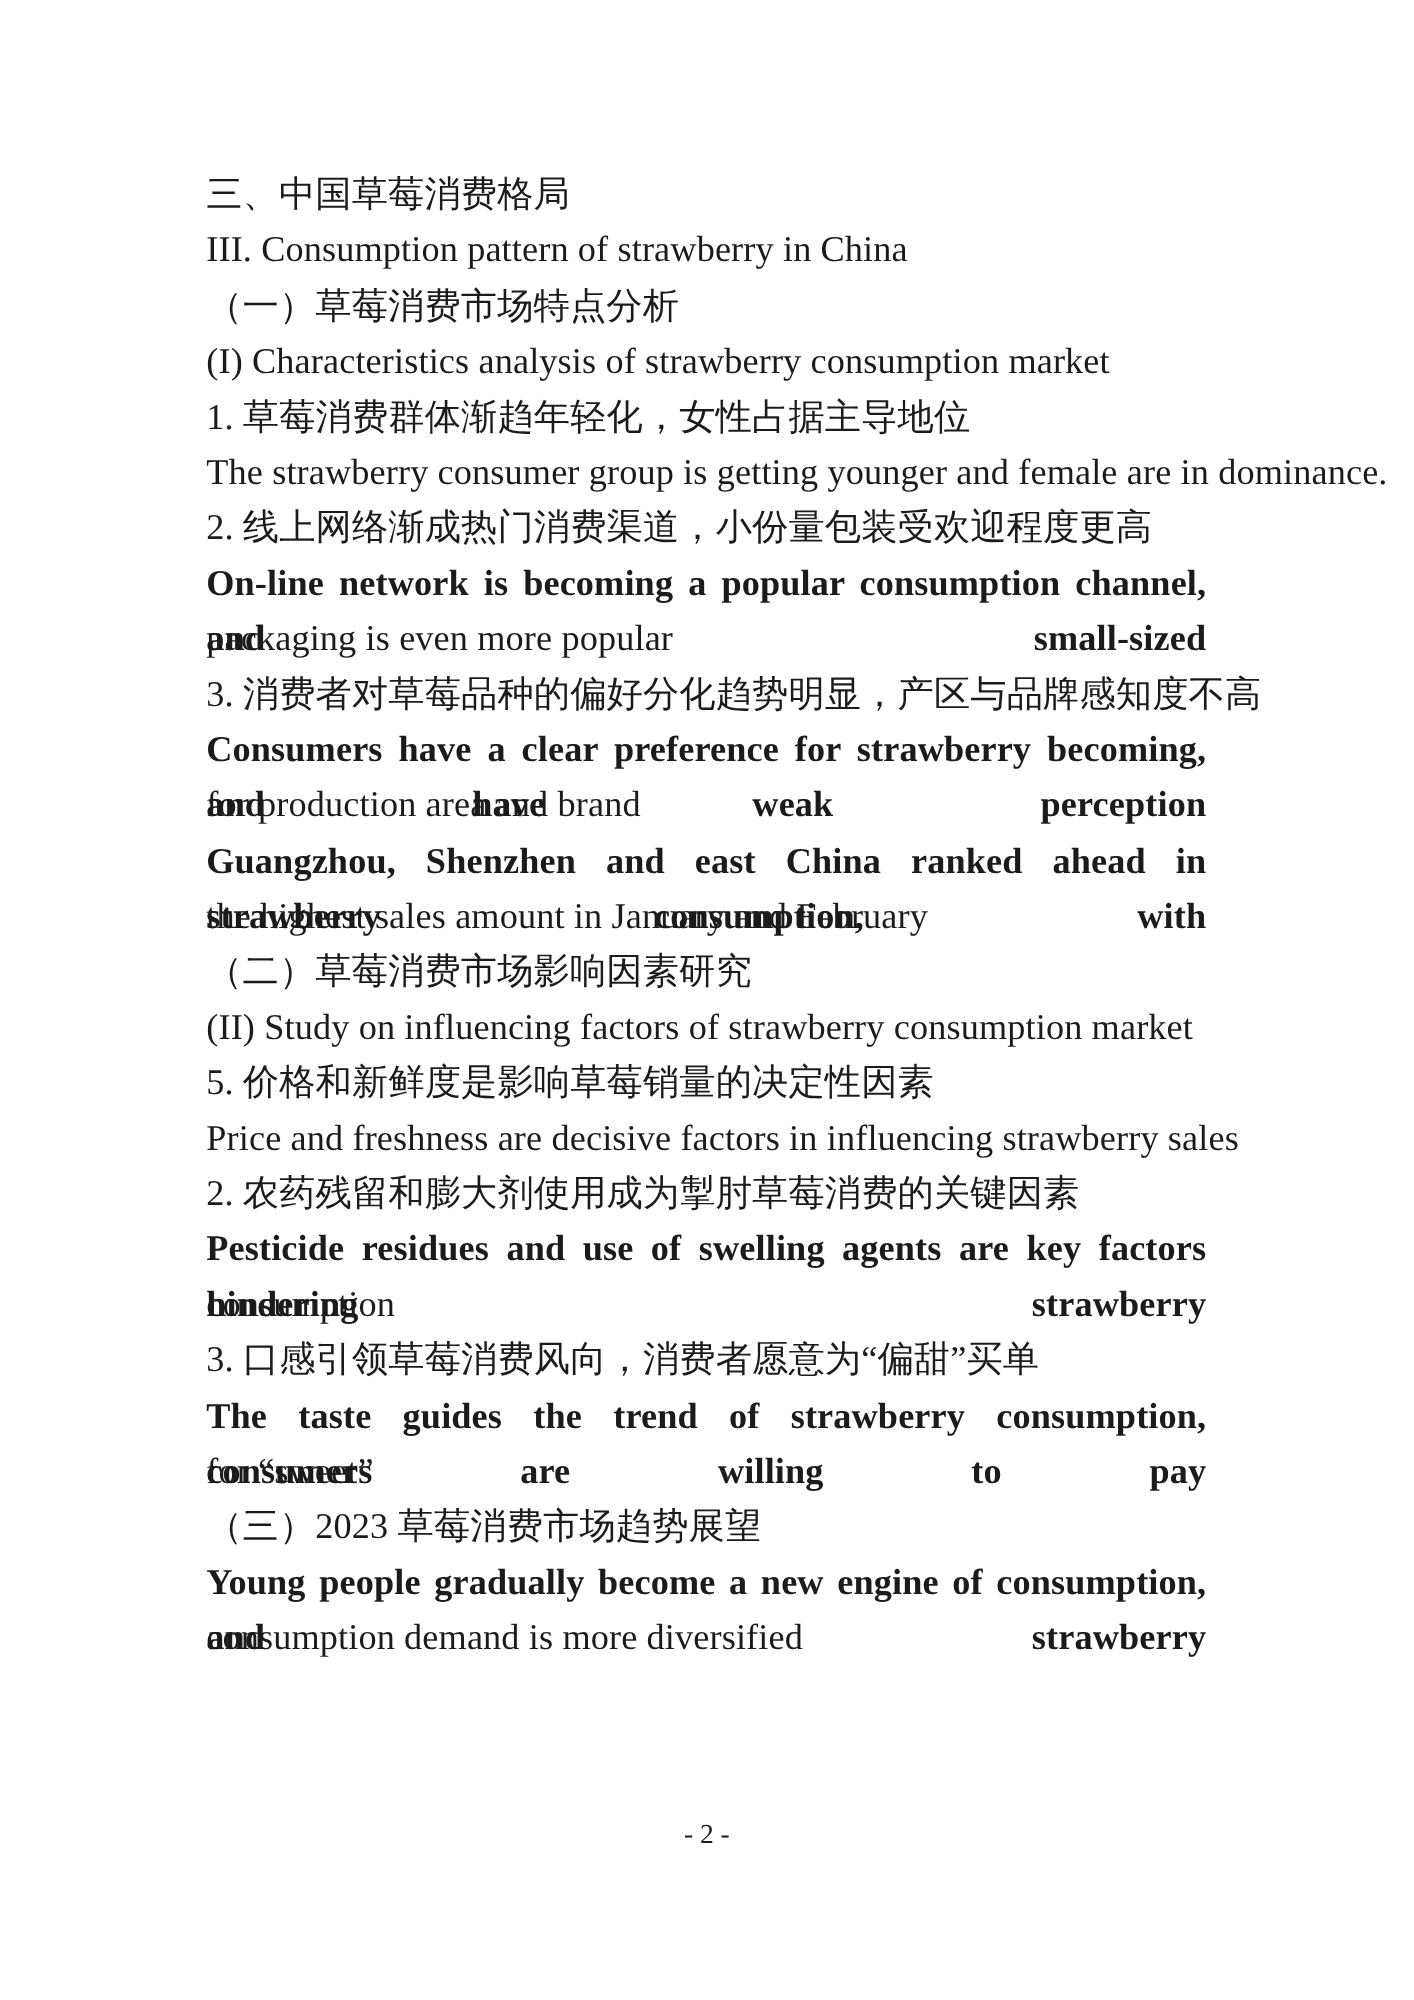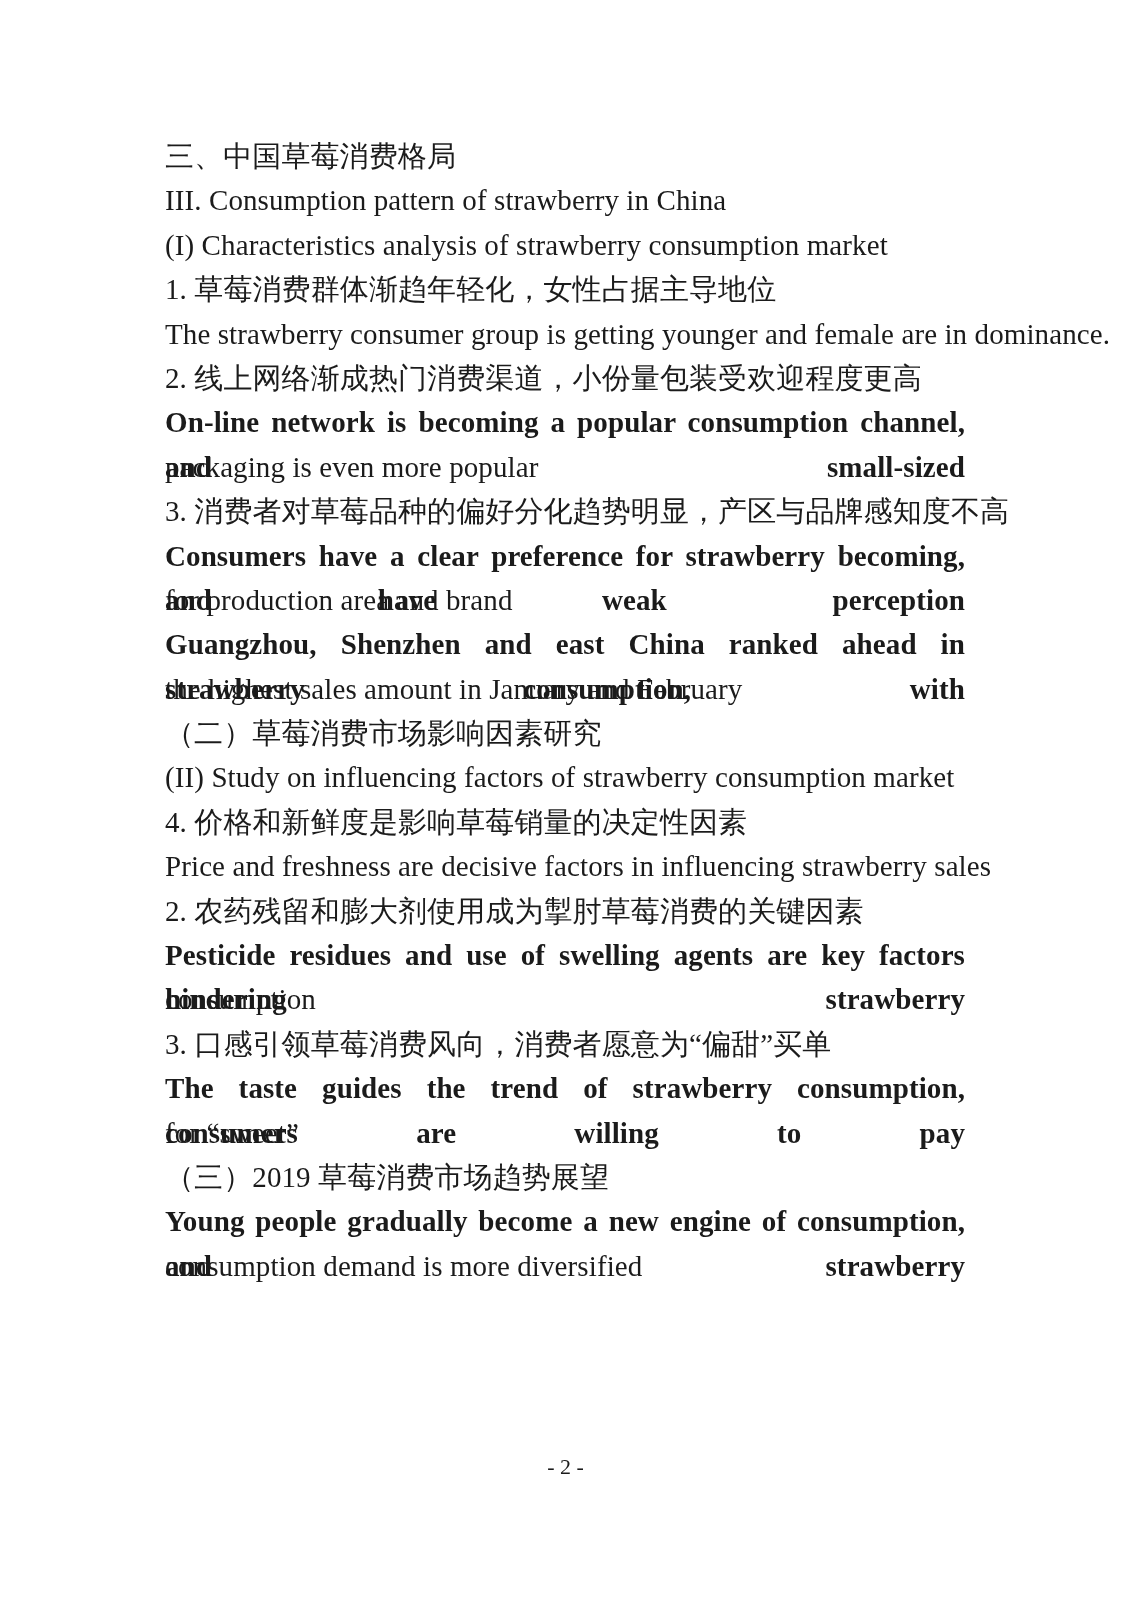--- a/index.html
+++ b/index.html
@@ -54,39 +54,40 @@
     color: #1b1b1b;
   }
 </style>
 </head>
 <body>
 
 <div class="page">
   <div class="content">
       <div class="line">三、中国草莓消费格局</div>
       <div class="line">III. Consumption pattern of strawberry in China</div>
+      <div class="line">（一）草莓消费市场特点分析</div>
       <div class="line">(I) Characteristics analysis of strawberry consumption market</div>
       <div class="line">1. 草莓消费群体渐趋年轻化，女性占据主导地位</div>
       <div class="line">The strawberry consumer group is getting younger and female are in dominance.</div>
       <div class="line">2. 线上网络渐成热门消费渠道，小份量包装受欢迎程度更高</div>
       <div class="line justify">On-line network is becoming a popular consumption channel, and small-sized</div>
       <div class="line">packaging is even more popular</div>
       <div class="line">3. 消费者对草莓品种的偏好分化趋势明显，产区与品牌感知度不高</div>
       <div class="line justify">Consumers have a clear preference for strawberry becoming, and have weak perception</div>
       <div class="line">for production area and brand</div>
       <div class="line justify">Guangzhou, Shenzhen and east China ranked ahead in strawberry consumption, with</div>
       <div class="line">the highest sales amount in January and February</div>
       <div class="line">（二）草莓消费市场影响因素研究</div>
       <div class="line">(II) Study on influencing factors of strawberry consumption market</div>
-      <div class="line">4. 价格和新鲜度是影响草莓销量的决定性因素</div>
+      <div class="line">5. 价格和新鲜度是影响草莓销量的决定性因素</div>
       <div class="line">Price and freshness are decisive factors in influencing strawberry sales</div>
       <div class="line">2. 农药残留和膨大剂使用成为掣肘草莓消费的关键因素</div>
       <div class="line justify">Pesticide residues and use of swelling agents are key factors hindering strawberry</div>
       <div class="line">consumption</div>
       <div class="line">3. 口感引领草莓消费风向，消费者愿意为“偏甜”买单</div>
       <div class="line justify">The taste guides the trend of strawberry consumption, consumers are willing to pay</div>
       <div class="line">for “sweet”</div>
-      <div class="line">（三）2019 草莓消费市场趋势展望</div>
+      <div class="line">（三）2023 草莓消费市场趋势展望</div>
       <div class="line justify">Young people gradually become a new engine of consumption, and strawberry</div>
       <div class="line">consumption demand is more diversified</div>
     </div>
   <div class="footer">- 2 -</div>
 </div>
 
 </body></html>

